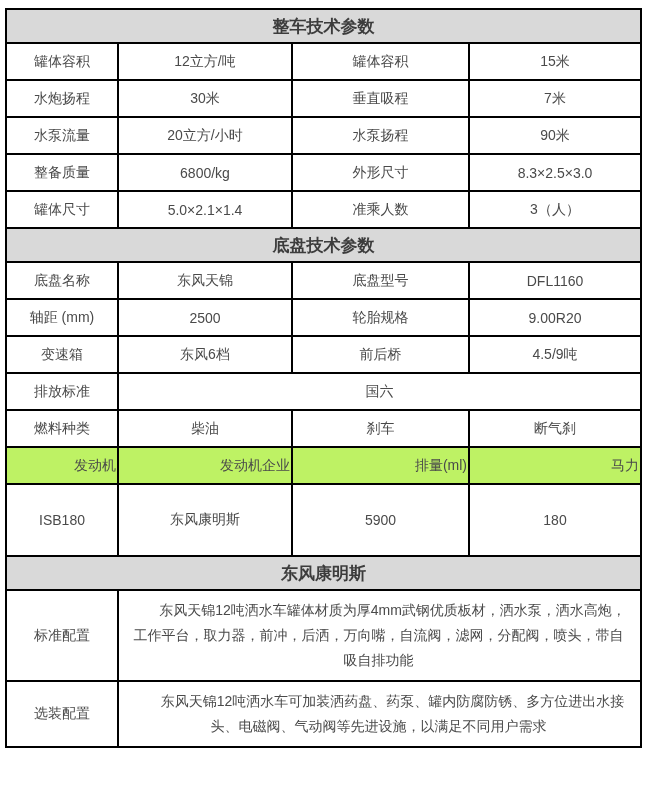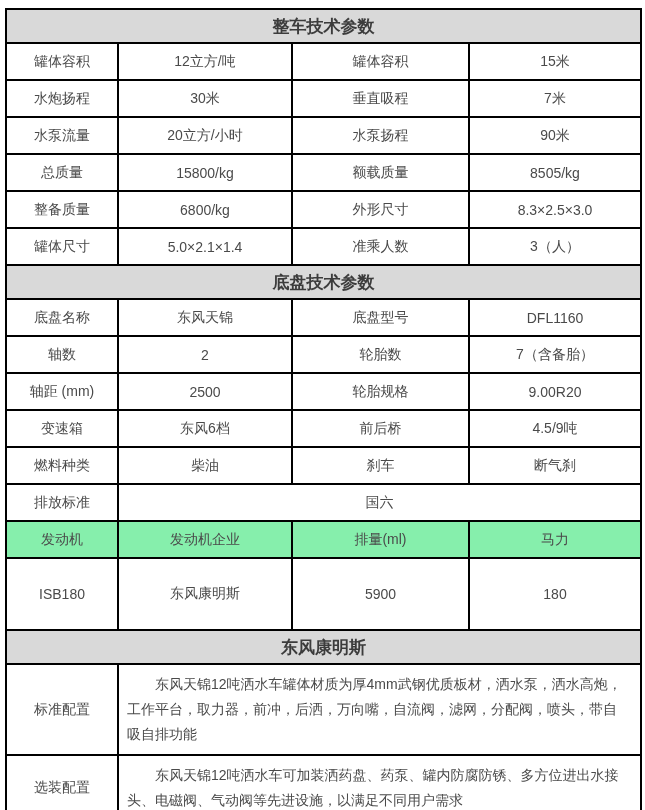--- a/index.html
+++ b/index.html
@@ -38,25 +38,26 @@
   tr.row-tall { height: 72px; padding-left: 28px; }
   td.section-header {
     background: #d9d9d9;
     font-weight: bold;
     font-size: 17px;
     color: #3c3c3c;
     height: 30px;
   }
   tr.row-section { height: 33px; }
   td.subheader-cell {
-    background: #86efac;
+    background: #bef264;
     color: #4a4a4a;
+    text-align: right;
   }
   td.para-cell {
-    text-align: left;
+    text-align: center;
     text-indent: 28px;
     line-height: 25px;
     padding: 7px 10px 7px 8px;
     font-size: 14px;
   }
 </style>
 </head>
 <body>
 
 <div class="page">
@@ -83,26 +84,20 @@
           <td>垂直吸程</td>
           <td>7米</td>
         </tr>
         <tr class="row-default">
           <td>水泵流量</td>
           <td>20立方/小时</td>
           <td>水泵扬程</td>
           <td>90米</td>
         </tr>
         <tr class="row-default">
-          <td>总质量</td>
-          <td>15800/kg</td>
-          <td>额载质量</td>
-          <td>8505/kg</td>
-        </tr>
-        <tr class="row-default">
           <td>整备质量</td>
           <td>6800/kg</td>
           <td>外形尺寸</td>
           <td>8.3×2.5×3.0</td>
         </tr>
         <tr class="row-default">
           <td>罐体尺寸</td>
           <td>5.0×2.1×1.4</td>
           <td>准乘人数</td>
           <td>3（人）</td>
@@ -110,46 +105,40 @@
         <tr class="row-section">
           <td colspan="4" class="section-header">底盘技术参数</td>
         </tr>
         <tr class="row-default">
           <td>底盘名称</td>
           <td>东风天锦</td>
           <td>底盘型号</td>
           <td>DFL1160</td>
         </tr>
         <tr class="row-default">
-          <td>轴数</td>
-          <td>2</td>
-          <td>轮胎数</td>
-          <td>7（含备胎）</td>
-        </tr>
-        <tr class="row-default">
           <td>轴距 (mm)</td>
           <td>2500</td>
           <td>轮胎规格</td>
           <td>9.00R20</td>
         </tr>
         <tr class="row-default">
           <td>变速箱</td>
           <td>东风6档</td>
           <td>前后桥</td>
           <td>4.5/9吨</td>
         </tr>
         <tr class="row-default">
+          <td>排放标准</td>
+          <td colspan="3">国六</td>
+        </tr>
+        <tr class="row-default">
           <td>燃料种类</td>
           <td>柴油</td>
           <td>刹车</td>
           <td>断气刹</td>
-        </tr>
-        <tr class="row-default">
-          <td>排放标准</td>
-          <td colspan="3">国六</td>
         </tr>
         <tr class="row-subheader">
           <td class="subheader-cell">发动机</td>
           <td class="subheader-cell">发动机企业</td>
           <td class="subheader-cell">排量(ml)</td>
           <td class="subheader-cell">马力</td>
         </tr>
         <tr class="row-tall">
           <td>ISB180</td>
           <td>东风康明斯</td>

